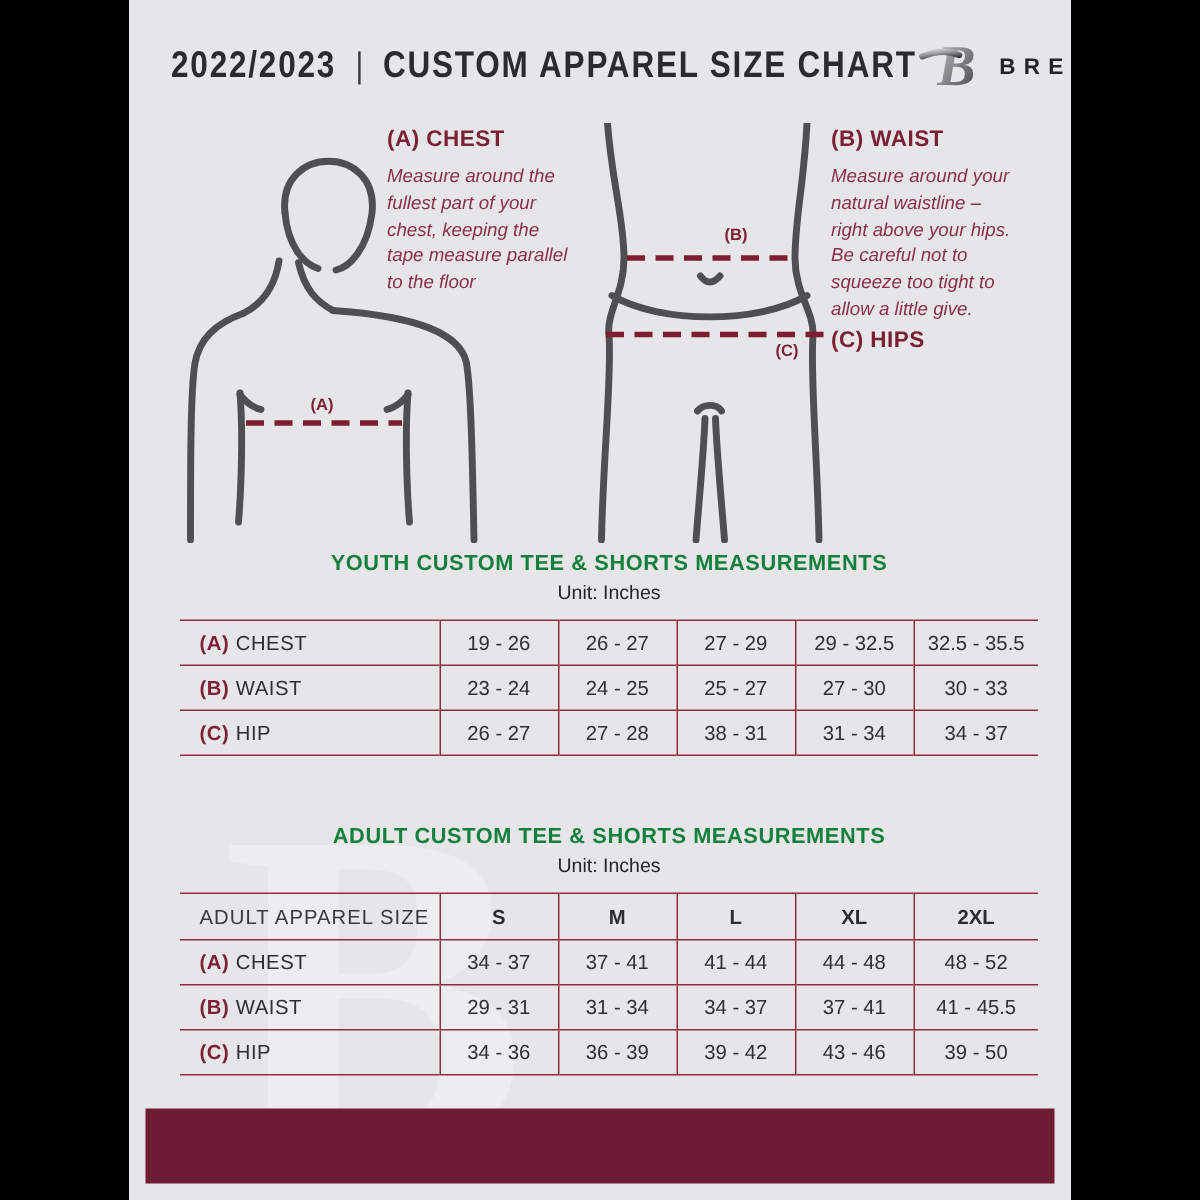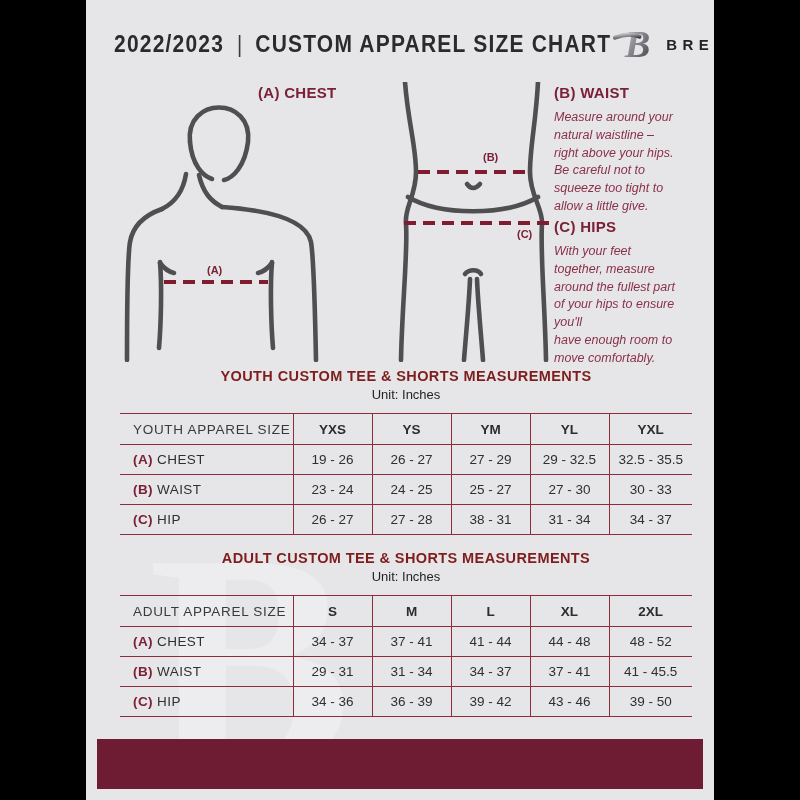--- a/index.html
+++ b/index.html
@@ -20,21 +20,21 @@
   
   .figure{position:absolute;pointer-events:none;}
   .guide-block{position:absolute;z-index:2;}
   .guide-heading{font-size:15px;font-weight:800;color:#7b2036;letter-spacing:.3px;}
   .guide-desc{margin-top:8px;font-size:12.5px;font-style:italic;color:#8a3048;
               line-height:1.42;white-space:pre-line;}
   .marker-label{position:absolute;font-size:11px;font-weight:800;color:#7b2036;z-index:2;}
 
   
   .section{position:absolute;left:34px;width:572px;z-index:1;}
-  .section-title{text-align:center;font-size:14.5px;font-weight:700;color:#7f1d1d;letter-spacing:.4px;}
+  .section-title{text-align:center;font-size:14.5px;font-weight:700;color:#15803d;letter-spacing:.4px;}
   .section-unit{text-align:center;font-size:13px;color:#242427;margin-top:3px;}
   table.size-table{width:572px;margin-top:11px;border-collapse:collapse;table-layout:fixed;
                    border-bottom:1.6px solid #8e2c3e;position:relative;z-index:1;}
   table.size-table tr{border-top:1.6px solid #8e2c3e;}
   table.size-table th,table.size-table td{border-left:1.6px solid #8e2c3e;padding:0;
                    font-family:"Liberation Sans",sans-serif;}
   table.size-table th:first-child,table.size-table td:first-child{border-left:none;}
   table.size-table th{height:30px;font-size:13.5px;font-weight:700;color:#2d2d30;text-align:center;}
   table.size-table th.lead{font-weight:400;text-align:left;padding-left:13px;
                    letter-spacing:.7px;color:#3a3a3d;font-size:13.5px;}
@@ -107,62 +107,52 @@
         <path d="M89 197 C90 222 93 252 95 278"></path>
       </g>
       <path d="M30 90 H144" stroke="#7e1c30" stroke-width="3.8" stroke-dasharray="12 7" fill="none"></path>
       <path d="M16 141 H162" stroke="#7e1c30" stroke-width="3.8" stroke-dasharray="12 7" fill="none"></path>
     </svg>
     <span class="marker-label" style="left:397px;top:151px;">(B)</span>
     <span class="marker-label" style="left:431px;top:228px;">(C)</span>
 
     <div class="guide-block" style="left:172px;top:84px;width:152px;">
       <div class="guide-heading">(A) CHEST</div>
+      <div class="guide-desc">Measure around the
+fullest part of your
+chest, keeping the
+tape measure parallel
+to the floor</div>
     </div>
     <div class="guide-block" style="left:468px;top:84px;width:158px;">
       <div class="guide-heading">(B) WAIST</div>
       <div class="guide-desc">Measure around your
 natural waistline –
 right above your hips.
 Be careful not to
 squeeze too tight to
 allow a little give.</div>
     </div>
     <div class="guide-block" style="left:468px;top:218px;width:158px;">
       <div class="guide-heading">(C) HIPS</div>
-      <div class="guide-desc">With your feet
-together, measure
-around the fullest part
-of your hips to ensure
-you'll
-have enough room to
-move comfortably.</div>
     </div>
 
     <div class="section" style="top:368px;">
       <div class="section-title">YOUTH CUSTOM TEE &amp; SHORTS MEASUREMENTS</div>
       <div class="section-unit">Unit: Inches</div>
       <table class="size-table">
         <colgroup>
             <col style="width:173px">
             <col style="width:79px">
             <col style="width:79px">
             <col style="width:79px">
             <col style="width:79px">
             <col style="width:83px">
           </colgroup>
         <tbody>
-            <tr>
-          <th class="lead">YOUTH APPAREL SIZE</th>
-          <th>YXS</th>
-          <th>YS</th>
-          <th>YM</th>
-          <th>YL</th>
-          <th>YXL</th>
-        </tr>
         <tr>
           <td class="lead"><span class="row-marker">(A)</span> <span class="row-label">CHEST</span></td>
           <td>19 - 26</td>
           <td>26 - 27</td>
           <td>27 - 29</td>
           <td>29 - 32.5</td>
           <td>32.5 - 35.5</td>
         </tr>
         <tr>
           <td class="lead"><span class="row-marker">(B)</span> <span class="row-label">WAIST</span></td>

